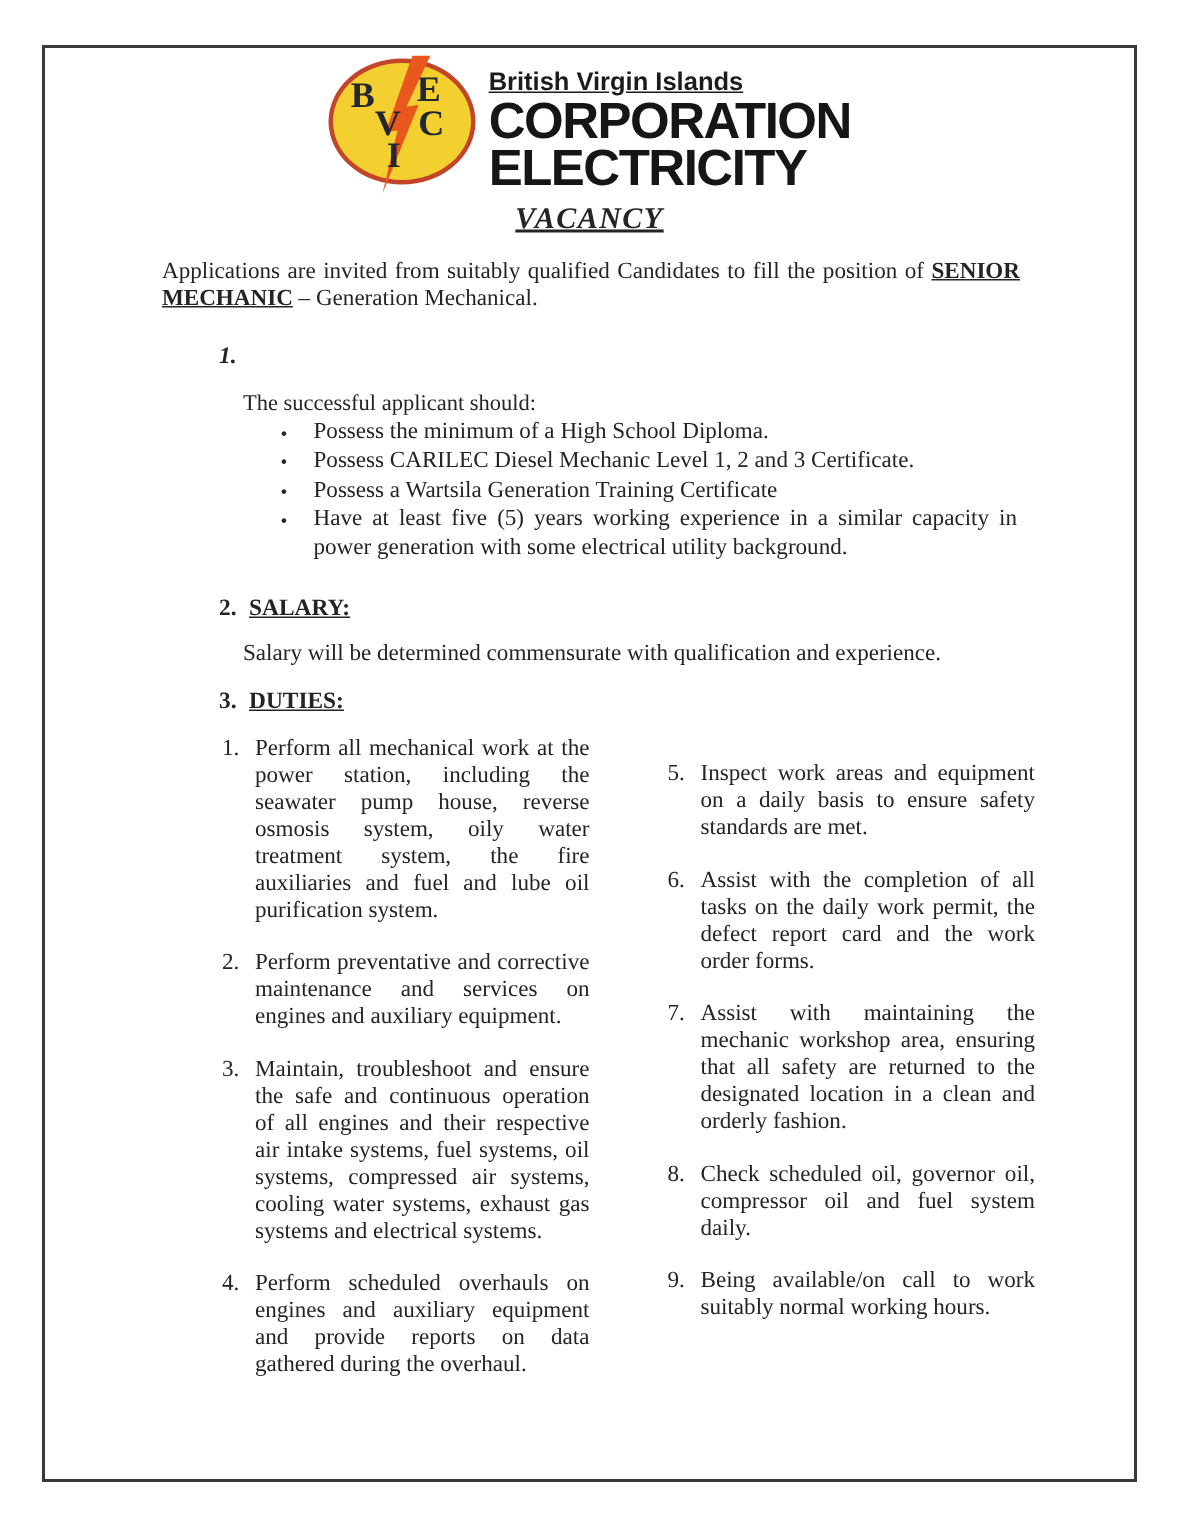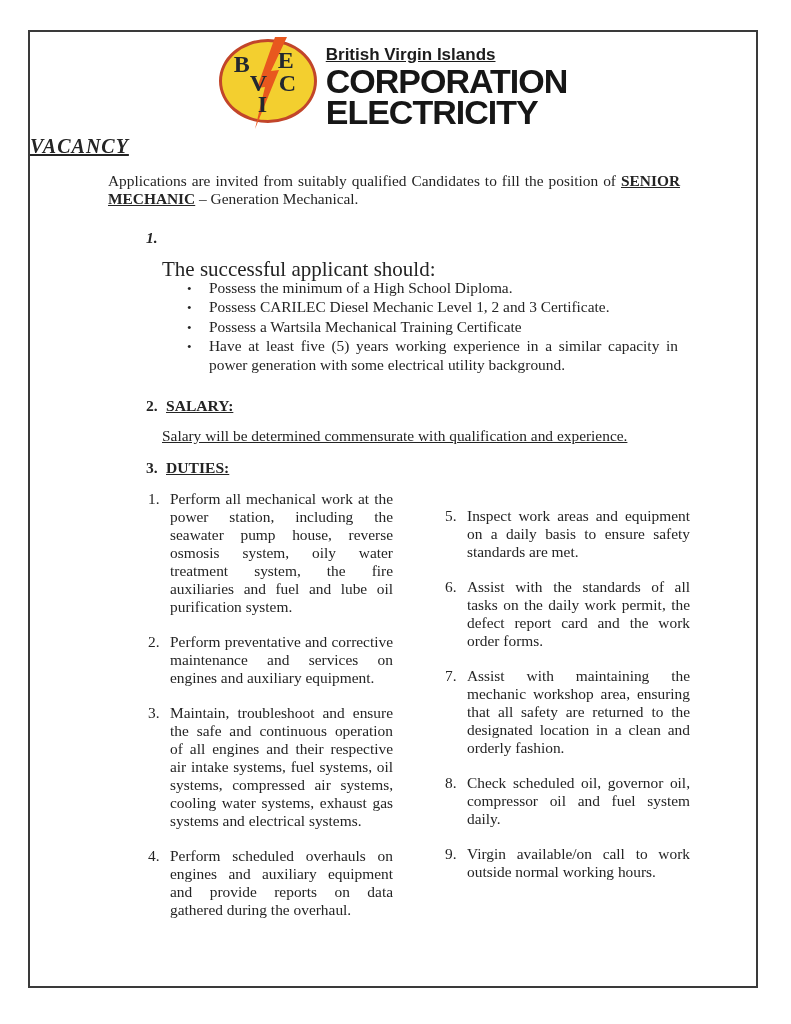--- a/index.html
+++ b/index.html
@@ -22,40 +22,40 @@
   .ltr-c{left:60px;top:32px;}
   .ltr-i{left:39px;top:53px;}
 
   .logo-text{padding-top:6px;}
   .logo-region{font-family:"Liberation Sans",sans-serif;font-weight:bold;font-size:17px;
         color:#1c1c1c;text-decoration:underline;margin-bottom:1px;}
   .logo-name{font-family:"Liberation Sans",sans-serif;font-weight:bold;font-size:34px;
         letter-spacing:-1px;color:#161616;line-height:0.92;}
 
   
-  .vacancy{ margin-top:6px;font-size:20px;font-weight:bold;font-style:italic;
+  .vacancy{ text-align:center;margin-top:6px;font-size:20px;font-weight:bold;font-style:italic;
         letter-spacing:1px;}
   .vacancy span{text-decoration:underline;}
   .intro{margin:14px 76px 0 78px;font-size:15.4px;line-height:18px;text-align:justify;}
   .intro .pos{font-weight:bold;text-decoration:underline;}
 
   .sec-head{display:flex;margin-left:116px;margin-right:80px;font-size:15.6px;font-weight:bold;}
   .sec-head .num{flex:0 0 20px;}
   .sec-head .txt{text-decoration:underline;}
   .sec-head.italic{font-style:italic;}
   .sec1{margin-top:21px;}
   .sec2{margin-top:23px;}
   .sec3{margin-top:14px;}
 
-  .lead{margin:13px 80px 0 132px;font-size:21px;line-height:18px;}
+  .lead{margin:13px 80px 0 132px;font-size:15px;line-height:18px;}
   .bullets{margin:1px 78px 0 157px;padding:0;list-style:none;}
   .bullets li{display:flex;font-size:15.4px;line-height:18.5px;}
   .bullets .marker{flex:0 0 22px;font-size:13px;padding-top:1px;}
   .bullets .btxt{flex:1;text-align:justify;}
-  .body-line{margin:12px 80px 0 132px;font-size:15.4px;line-height:18px;text-decoration:underline;}
+  .body-line{margin:12px 80px 0 132px;font-size:15.4px;line-height:18px;}
 
   
   .duties{display:flex;margin:13px 70px 0 118px;}
   .col-left{flex:0 0 245px;}
   .col-gap{flex:0 0 52px;}
   .col-right{flex:0 0 245px;margin-top:17px;}
   .duty{display:flex;margin-bottom:17px;}
   .duty .dnum{flex:0 0 22px;font-size:15.4px;line-height:18px;}
   .duty .dtxt{flex:1;font-size:15.4px;line-height:18px;text-align:justify;margin:0;}
 </style>
@@ -98,21 +98,21 @@
       <li>
         <span class="marker">•</span>
         <span class="btxt">Possess the minimum of a High School Diploma.</span>
       </li>
       <li>
         <span class="marker">•</span>
         <span class="btxt">Possess CARILEC Diesel Mechanic Level 1, 2 and 3 Certificate.</span>
       </li>
       <li>
         <span class="marker">•</span>
-        <span class="btxt">Possess a Wartsila Mechanical Training Certificate</span>
+        <span class="btxt">Possess a Wartsila Generation Training Certificate</span>
       </li>
       <li>
         <span class="marker">•</span>
         <span class="btxt">Have at least five (5) years working experience in a similar capacity in power generation with some electrical utility background.</span>
       </li>
     </ul>
 
     <div class="sec-head sec2">
       <span class="num">2.</span>
       <span class="txt">SALARY:</span>
@@ -144,31 +144,31 @@
         </div>
       </div>
       <div class="col-gap"></div>
       <div class="col-right">
         <div class="duty">
           <span class="dnum">5.</span>
           <p class="dtxt">Inspect work areas and equipment on a daily basis to ensure safety standards are met.</p>
         </div>
         <div class="duty">
           <span class="dnum">6.</span>
-          <p class="dtxt">Assist with the standards of all tasks on the daily work permit, the defect report card and the work order forms.</p>
+          <p class="dtxt">Assist with the completion of all tasks on the daily work permit, the defect report card and the work order forms.</p>
         </div>
         <div class="duty">
           <span class="dnum">7.</span>
           <p class="dtxt">Assist with maintaining the mechanic workshop area, ensuring that all safety are returned to the designated location in a clean and orderly fashion.</p>
         </div>
         <div class="duty">
           <span class="dnum">8.</span>
           <p class="dtxt">Check scheduled oil, governor oil, compressor oil and fuel system daily.</p>
         </div>
         <div class="duty">
           <span class="dnum">9.</span>
-          <p class="dtxt">Virgin available/on call to work outside normal working hours.</p>
+          <p class="dtxt">Being available/on call to work suitably normal working hours.</p>
         </div>
       </div>
     </div>
 
   </div>
 </div>
 
 </body></html>

